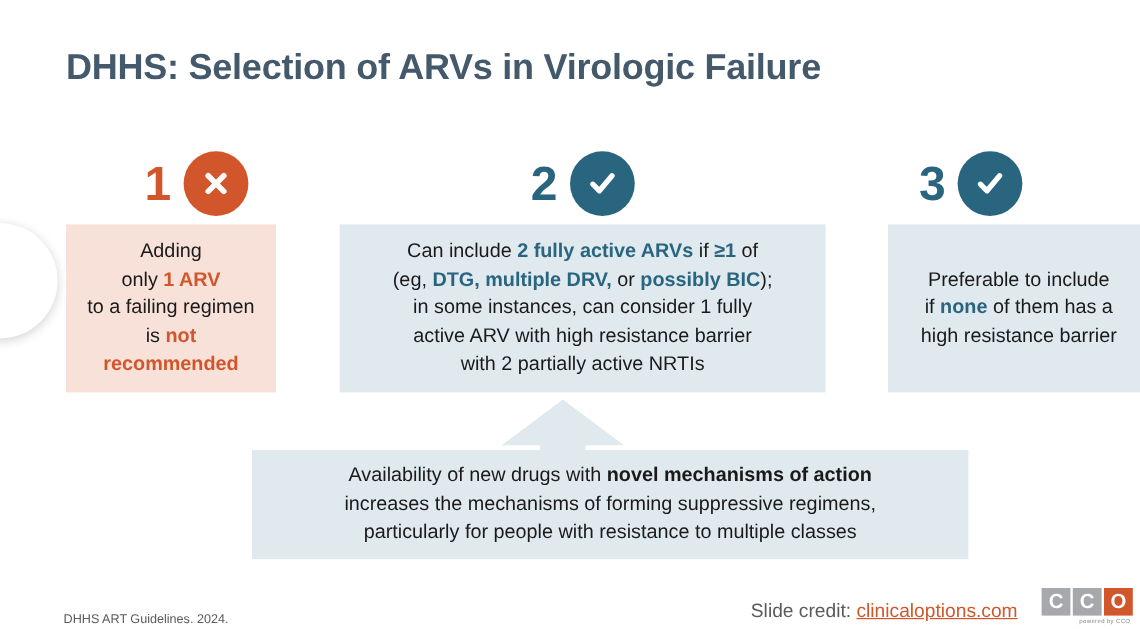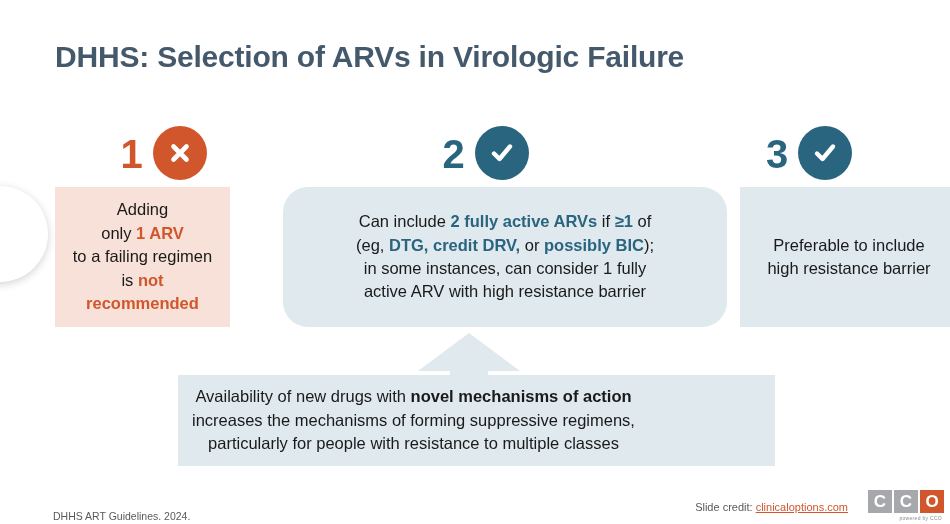--- a/index.html
+++ b/index.html
@@ -94,27 +94,28 @@
 
   .box b.red  { color: #d2562b; font-weight: bold; }
   .box b.blue { color: #2a6580; font-weight: bold; }
 
   
   .callout {
     position: absolute;
     background: #dfe9ee;
     display: flex;
     align-items: center;
-    justify-content: flex-start;
+    justify-content: center;
     text-align: center;
     font-size: 16.5px;
     line-height: 1.45;
     color: #1a1a1a;
     padding: 12px 14px;
     box-sizing: border-box;
+    margin-left: 32px;
   }
   .callout b { font-weight: bold; color: #1a1a1a; }
 
   .up-arrow {
     position: absolute;
     left: 410px;
     top: 331px;
     width: 118px;
     height: 48px;
   }
@@ -125,21 +126,21 @@
     left: 53px;
     top: 500px;
     font-size: 10.5px;
     color: #5a5a5a;
     margin-top: 10px;
   }
   .credit {
     position: absolute;
     right: 102px;
     top: 501px;
-    font-size: 11px;
+    font-size: 16px;
     color: #5a5a5a;
     white-space: nowrap;
     text-align: center;
   }
   .credit .link {
     color: #d2562b;
     text-decoration: underline;
   }
   .cco-logo {
     position: absolute;
@@ -204,40 +205,42 @@
   </div>
 
   <div class="head" style="left:283px; top:122px; width:405px;">
     <span class="num blue">2</span>
     <span class="badge check">
       <svg width="32" height="32" viewBox="0 0 32 32" aria-hidden="true">
         <path d="M8 16.5 L13.5 22 L24 9.5" stroke="#ffffff" stroke-width="4.4" fill="none" stroke-linecap="round" stroke-linejoin="round"></path>
       </svg>
     </span>
   </div>
-  <div class="box blue" style="left:283px; top:187px; width:444px; height:140px;border-radius:25px;">
+  <div class="box blue" style="left:283px; top:187px; width:405px; height:140px;">
     <div>
         <div><span>Can include </span><b class="blue">2 fully active ARVs</b><span> if </span><b class="blue">≥1</b><span> of</span></div>
-        <div><span>(eg, </span><b class="blue">DTG, credit DRV,</b><span> or </span><b class="blue">possibly BIC</b><span>);</span></div>
+        <div><span>(eg, </span><b class="blue">DTG, multiple DRV,</b><span> or </span><b class="blue">possibly BIC</b><span>);</span></div>
         <div><span>in some instances, can consider 1 fully</span></div>
         <div><span>active ARV with high resistance barrier</span></div>
+        <div><span>with 2 partially active NRTIs</span></div>
       </div>
   </div>
 
   <div class="head" style="left:700px; top:122px; width:218px;">
     <span class="num blue">3</span>
     <span class="badge check">
       <svg width="32" height="32" viewBox="0 0 32 32" aria-hidden="true">
         <path d="M8 16.5 L13.5 22 L24 9.5" stroke="#ffffff" stroke-width="4.4" fill="none" stroke-linecap="round" stroke-linejoin="round"></path>
       </svg>
     </span>
   </div>
   <div class="box blue" style="left:740px; top:187px; width:218px; height:140px;">
     <div>
         <div><span>Preferable to include</span></div>
+        <div><span>if </span><b class="blue">none</b><span> of them has a</span></div>
         <div><span>high resistance barrier</span></div>
       </div>
   </div>
 
   <div class="up-arrow">
     <svg width="118" height="48" viewBox="0 0 118 48" aria-hidden="true">
       <polygon points="59,2 110,40 78,40 78,48 40,48 40,40 8,40" fill="#dfe9ee"></polygon>
     </svg>
   </div>
 

